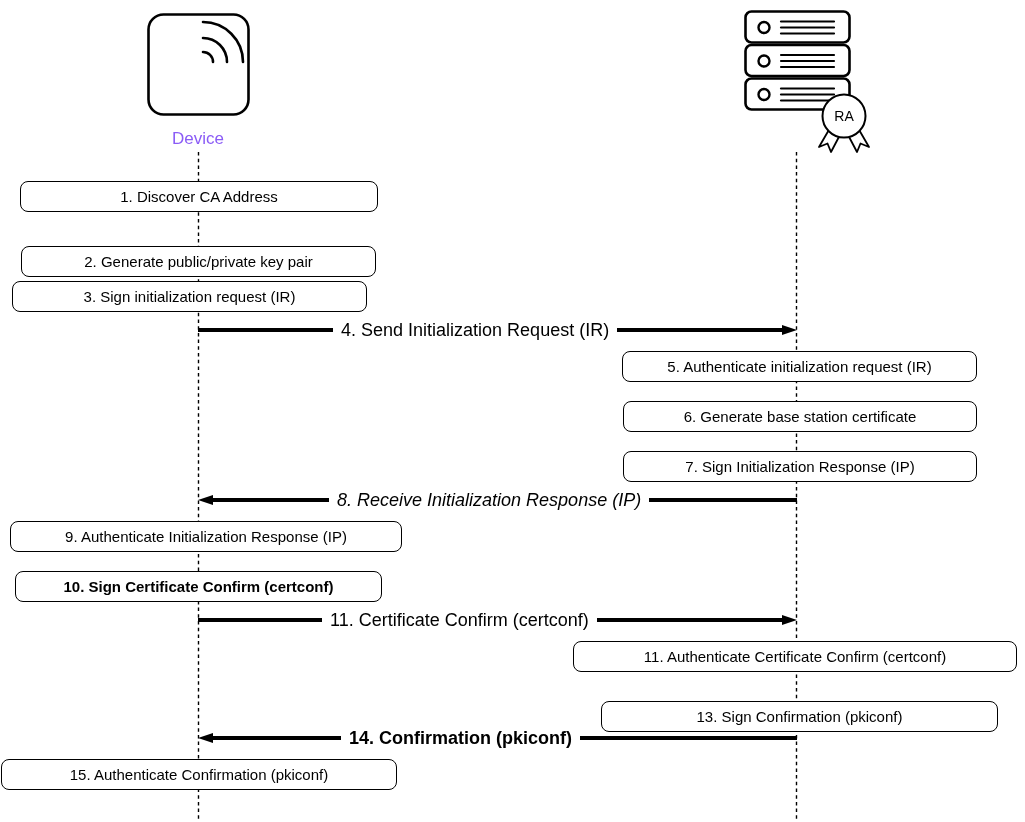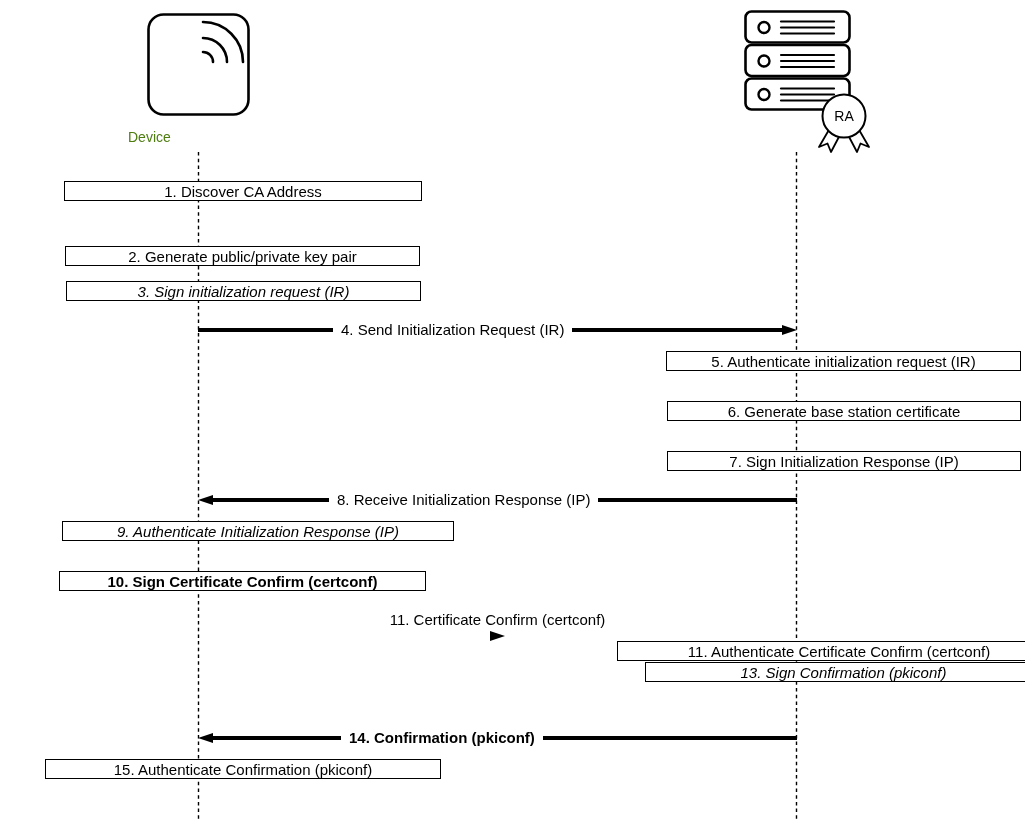--- a/index.html
+++ b/index.html
@@ -2,35 +2,35 @@
 <html><head>
 <meta charset="utf-8">
 <style>
   html,body{margin:0;padding:0;background:#ffffff;}
   .canvas{
     position:relative;width:1025px;height:822px;background:#ffffff;overflow:hidden;
     font-family:"Liberation Sans",sans-serif;color:#000;
   }
   .bg-layer{position:absolute;left:0;top:0;width:1025px;height:822px;z-index:0;}
   .actor-label{
-    position:absolute;z-index:2;font-size:14px;color:#4d7c0f;
+    position:absolute;z-index:2;text-align:center;font-size:17px;color:#8b5cf6;
   }
   .pbox{
-    position:absolute;z-index:2;height:20px;box-sizing:border-box;
-    border:1.7px solid #000;border-radius:0;background:#fff;
+    position:absolute;z-index:2;height:31px;box-sizing:border-box;
+    border:1.7px solid #000;border-radius:8px;background:#fff;
     display:flex;align-items:center;justify-content:center;
-    font-size:15px;white-space:nowrap;margin-left:44px;
+    font-size:15px;white-space:nowrap;
   }
   .msg{
     position:absolute;z-index:1;left:198px;width:599px;height:22px;
     display:flex;align-items:center;
   }
   .seg{height:3.4px;background:#000;}
   .seg.grow{flex:1 1 auto;}
-  .msg .lbl{margin:0 8px;font-size:15px;white-space:nowrap;line-height:22px;text-align:center;}
+  .msg .lbl{margin:0 8px;font-size:18px;white-space:nowrap;line-height:22px;text-align:center;}
   .head-right{
     width:0;height:0;border-top:5.6px solid transparent;border-bottom:5.6px solid transparent;
     border-left:15px solid #000;
   }
   .head-left{
     width:0;height:0;border-top:5.6px solid transparent;border-bottom:5.6px solid transparent;
     border-right:15px solid #000;
   }
 </style>
 </head>
@@ -75,45 +75,45 @@
       <path d="M44 40 L55 59 L46.5 55.5 L43 64 L33 45 Z" fill="#fff" stroke="#000" stroke-width="1.8" stroke-linejoin="round"></path>
       <circle cx="30" cy="28" r="21.5" fill="#fff" stroke="#000" stroke-width="2"></circle>
       <text x="30" y="33" text-anchor="middle" font-family="Liberation Sans, sans-serif" font-size="14" fill="#000">RA</text>
     </g>
   </svg>
 
   <div class="actor-label" style="left:128px;top:129px;width:140px;">Device</div>
 
   <div class="pbox" style="left:20px;top:181px;width:358px;">1. Discover CA Address</div>
   <div class="pbox" style="left:21px;top:246px;width:355px;">2. Generate public/private key pair</div>
-  <div class="pbox" style="left:22px;top:281px;width:355px;font-style:italic;">3. Sign initialization request (IR)</div>
+  <div class="pbox" style="left:12px;top:281px;width:355px;">3. Sign initialization request (IR)</div>
   <div class="pbox" style="left:622px;top:351px;width:355px;">5. Authenticate initialization request (IR)</div>
   <div class="pbox" style="left:623px;top:401px;width:354px;">6. Generate base station certificate</div>
   <div class="pbox" style="left:623px;top:451px;width:354px;text-align:center;">7. Sign Initialization Response (IP)</div>
-  <div class="pbox" style="left:18px;top:521px;width:392px;font-style:italic;">9. Authenticate Initialization Response (IP)</div>
+  <div class="pbox" style="left:10px;top:521px;width:392px;">9. Authenticate Initialization Response (IP)</div>
   <div class="pbox" style="left:15px;top:571px;width:367px;font-weight:bold;">10. Sign Certificate Confirm (certconf)</div>
   <div class="pbox" style="left:573px;top:641px;width:444px;">11. Authenticate Certificate Confirm (certconf)</div>
-  <div class="pbox" style="left:601px;top:662px;width:397px;font-style:italic;">13. Sign Confirmation (pkiconf)</div>
+  <div class="pbox" style="left:601px;top:701px;width:397px;">13. Sign Confirmation (pkiconf)</div>
   <div class="pbox" style="left:1px;top:759px;width:396px;">15. Authenticate Confirmation (pkiconf)</div>
 
   <div class="msg" style="top:319px;">
     <div class="seg" style="width:135px;"></div>
     <div class="lbl">4. Send Initialization Request (IR)</div>
     <div class="seg grow"></div>
     <div class="head-right"></div>
   </div>
 
-  <div class="msg" style="top:489px;">
+  <div class="msg" style="top:489px;font-style:italic;">
     <div class="head-left"></div>
     <div class="seg" style="width:116px;"></div>
     <div class="lbl">8. Receive Initialization Response (IP)</div>
     <div class="seg grow"></div>
   </div>
 
-  <div class="msg" style="top:609px;flex-direction:column;">
+  <div class="msg" style="top:609px;">
     <div class="seg" style="width:124px;"></div>
     <div class="lbl">11. Certificate Confirm (certconf)</div>
     <div class="seg grow"></div>
     <div class="head-right"></div>
   </div>
 
   <div class="msg" style="top:727px;font-weight:bold;">
     <div class="head-left"></div>
     <div class="seg" style="width:128px;"></div>
     <div class="lbl">14. Confirmation (pkiconf)</div>

